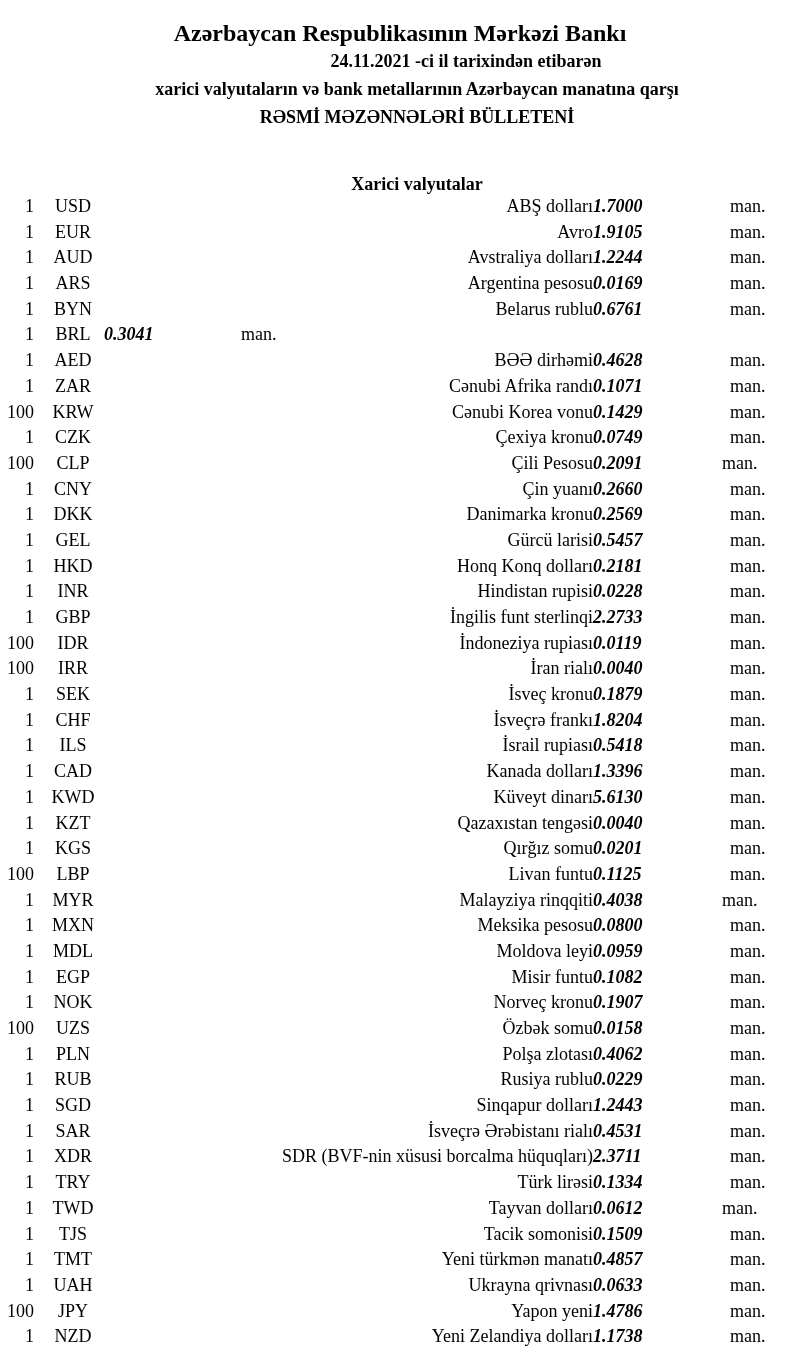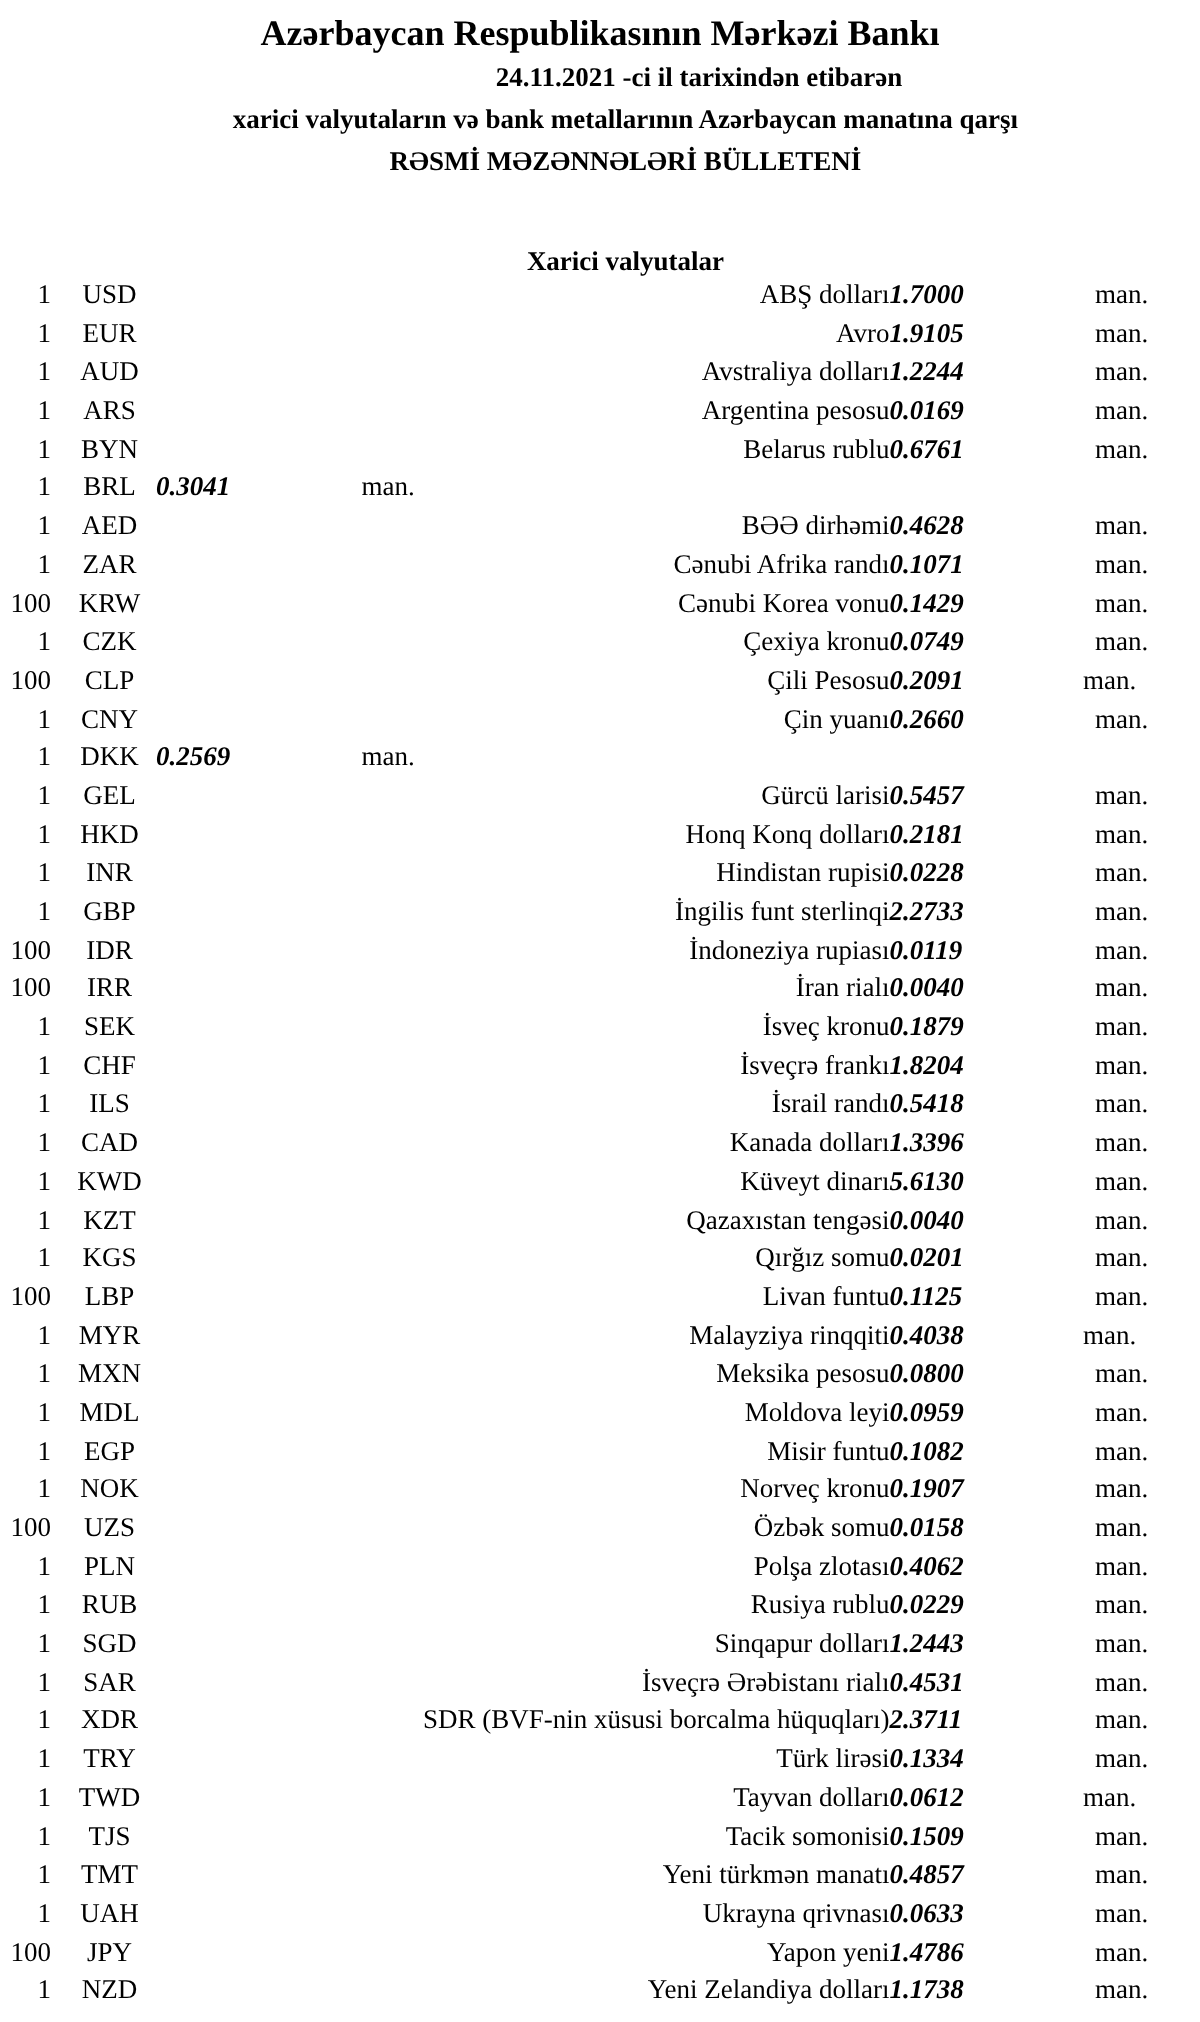--- a/index.html
+++ b/index.html
@@ -8,21 +8,21 @@
   }
   body {
     width: 800px;
     height: 1348px;
     background: #ffffff;
     color: #000000;
     font-family: "Liberation Serif", "DejaVu Serif", serif;
     overflow: hidden;
     position: relative;
   }
-  .doc-header { padding-top: 9px; }
+  .doc-header { padding-top: 19px; }
   .bank-title {
     font-size: 24px;
     font-weight: bold;
     text-align: center;
     line-height: 28px;
     margin: 0;
   }
   .hline {
     font-size: 18px;
     font-weight: bold;
@@ -187,20 +187,21 @@
     <span class="qty">1</span>
     <span class="code">CNY</span>
     <span class="name">Çin yuanı</span>
     <span class="rate">0.2660</span>
     <span class="man">man.</span>
   </div>
 
   <div class="row">
     <span class="qty">1</span>
     <span class="code">DKK</span>
+    <span class="name">Danimarka kronu</span>
     <span class="rate">0.2569</span>
     <span class="man">man.</span>
   </div>
 
   <div class="row">
     <span class="qty">1</span>
     <span class="code">GEL</span>
     <span class="name">Gürcü larisi</span>
     <span class="rate">0.5457</span>
     <span class="man">man.</span>
@@ -258,21 +259,21 @@
     <span class="qty">1</span>
     <span class="code">CHF</span>
     <span class="name">İsveçrə frankı</span>
     <span class="rate">1.8204</span>
     <span class="man">man.</span>
   </div>
 
   <div class="row">
     <span class="qty">1</span>
     <span class="code">ILS</span>
-    <span class="name">İsrail randı</span>
+    <span class="name">İsrail rupiası</span>
     <span class="rate">0.5418</span>
     <span class="man">man.</span>
   </div>
 
   <div class="row">
     <span class="qty">1</span>
     <span class="code">CAD</span>
     <span class="name">Kanada dolları</span>
     <span class="rate">1.3396</span>
     <span class="man">man.</span>

